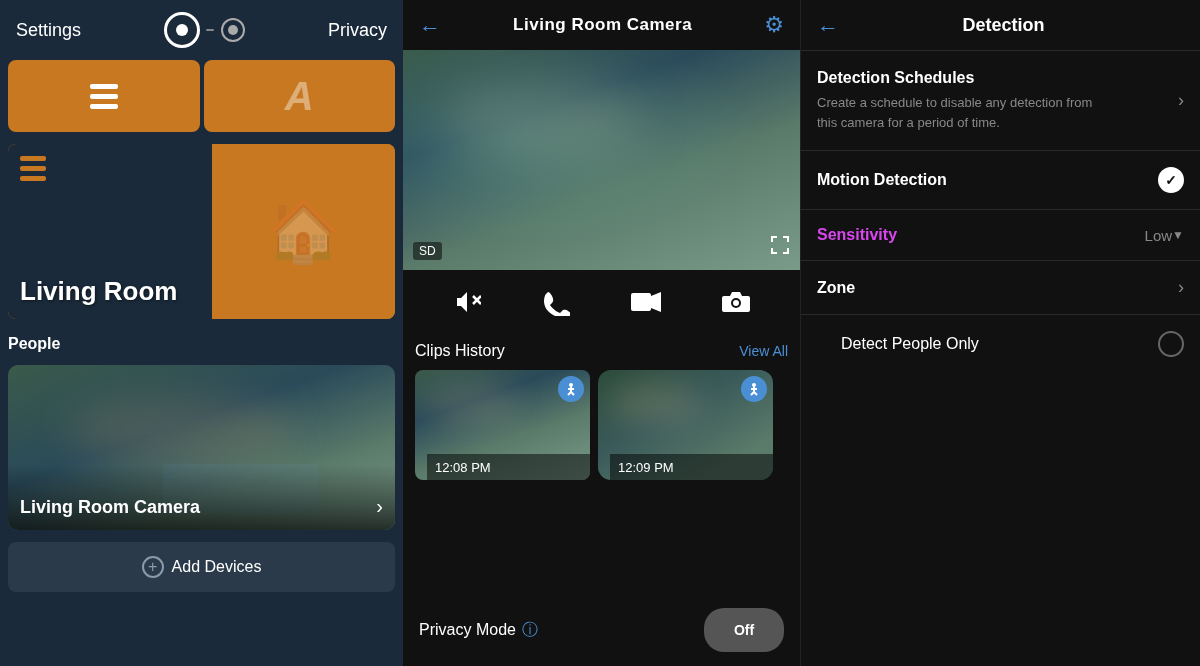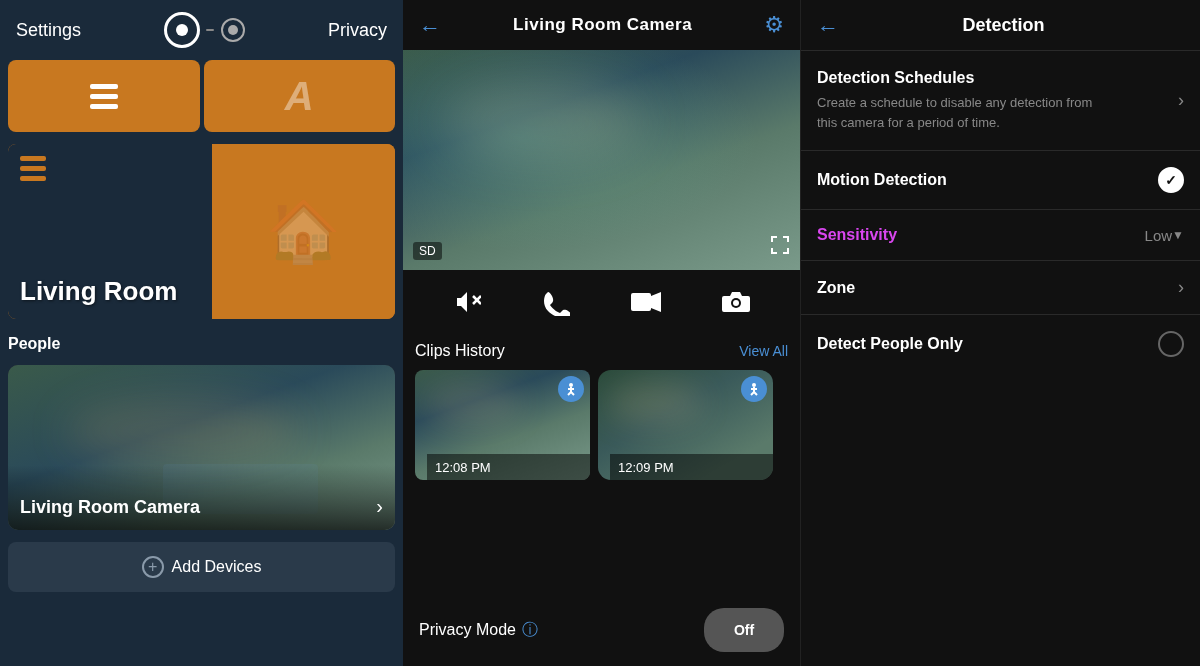--- a/index.html
+++ b/index.html
@@ -585,21 +585,22 @@
       padding: 16px 16px;
       border-top: 1px solid #2a2a2a;
       display: flex;
       align-items: center;
       justify-content: space-between;
       cursor: pointer;
     }
     .det-people-label {
       color: #fff;
       font-size: 16px;
-      font-weight: 700;
+      font-weight: 400;
+      margin-left: 24px;
     }
     .radio-circle {
       width: 26px;
       height: 26px;
       border-radius: 50%;
       border: 2px solid #666;
       background: transparent;
     }
   </style>
 </head>

